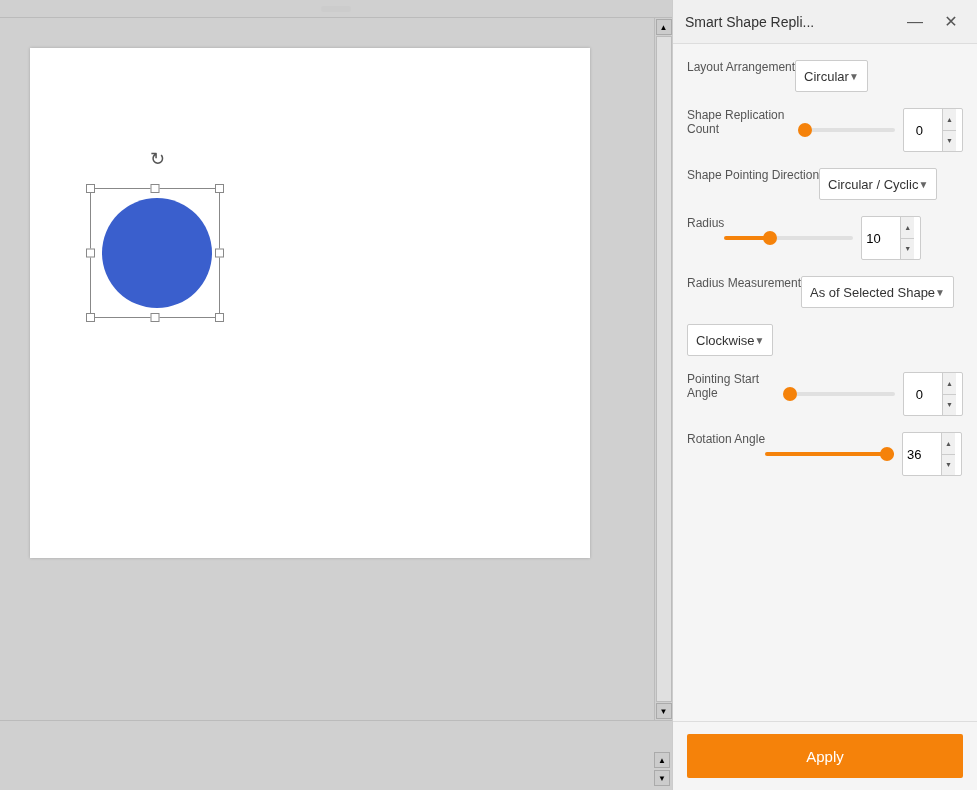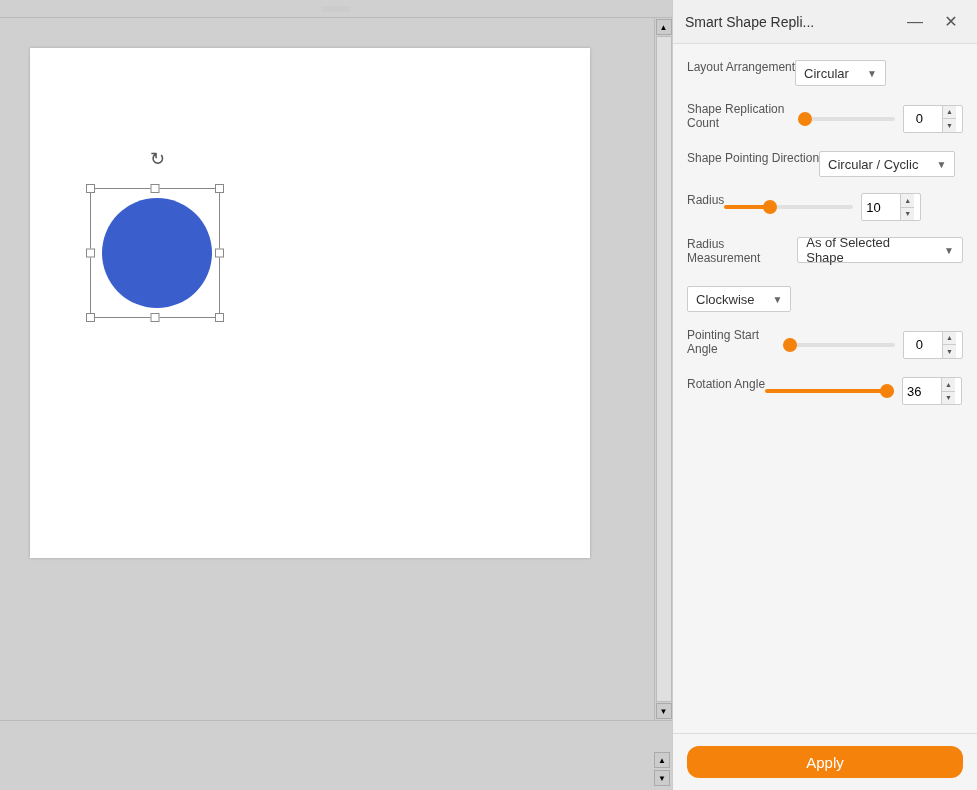--- a/index.html
+++ b/index.html
@@ -220,30 +220,29 @@
       font-weight: 400;
     }
 
     .field-group {
       display: flex;
       flex-direction: row;
     }
 
     
     .dropdown {
-      height: 26px;
+      height: 32px;
       background: white;
       border: 1px solid #ccc;
       border-radius: 2px;
       display: flex;
       align-items: center;
       padding: 0 8px;
       cursor: pointer;
       justify-content: flex-end;
-      gap: 18px;
     }
 
     .dropdown-text {
       font-size: 13px;
       color: #333;
     }
 
     .dropdown-arrow {
       font-size: 10px;
       color: #666;
@@ -283,21 +282,21 @@
       border-radius: 50%;
       cursor: pointer;
     }
 
     .number-input-box {
       display: flex;
       align-items: center;
       border: 1px solid #ccc;
       background: white;
       border-radius: 2px;
-      height: 28px;
+      height: 44px;
       width: 60px;
     }
 
     .number-input-box input {
       width: 38px;
       border: none;
       outline: none;
       font-size: 13px;
       text-align: right;
       padding: 0 4px;
@@ -320,28 +319,28 @@
       display: flex;
       align-items: center;
       justify-content: center;
       color: #555;
       padding: 0 3px;
     }
     .spin-btn:first-child { border-bottom: 1px solid #ccc; }
 
     
     .apply-btn {
-      height: 32px;
+      height: 44px;
       background: #f5820a;
       border: none;
       color: white;
       font-size: 15px;
       font-weight: 500;
       cursor: pointer;
-      border-radius: 12px;
+      border-radius: 2px;
       width: 100%;
     }
 
     .panel-footer {
       padding: 12px 14px;
       border-top: 1px solid #ddd;
     }
   </style>
 </head>
 <body>

